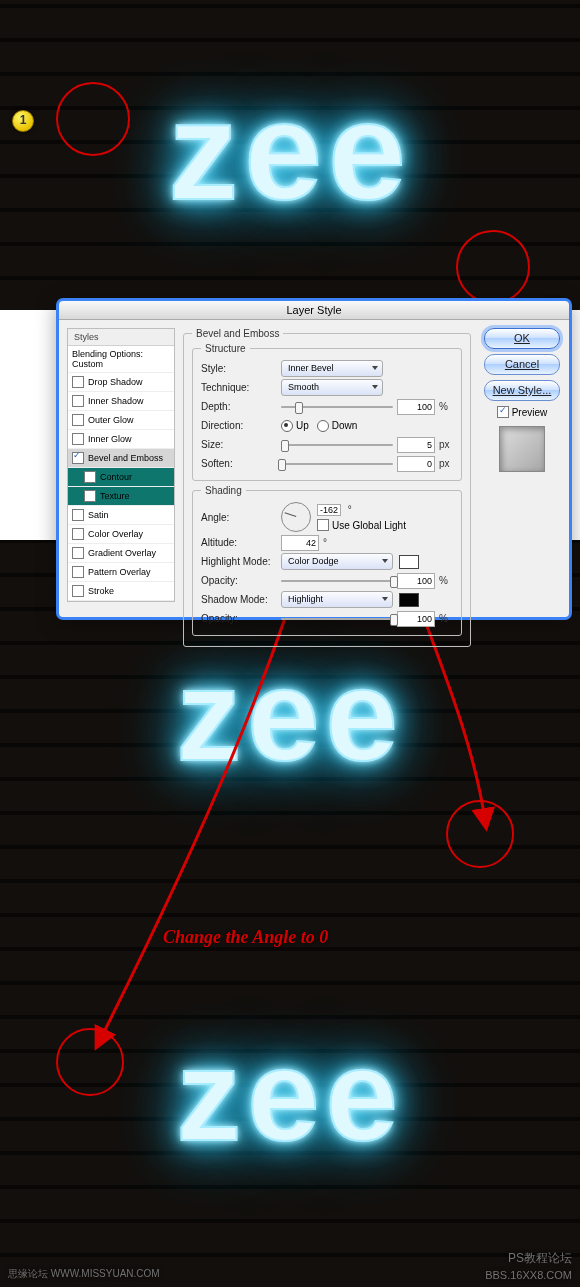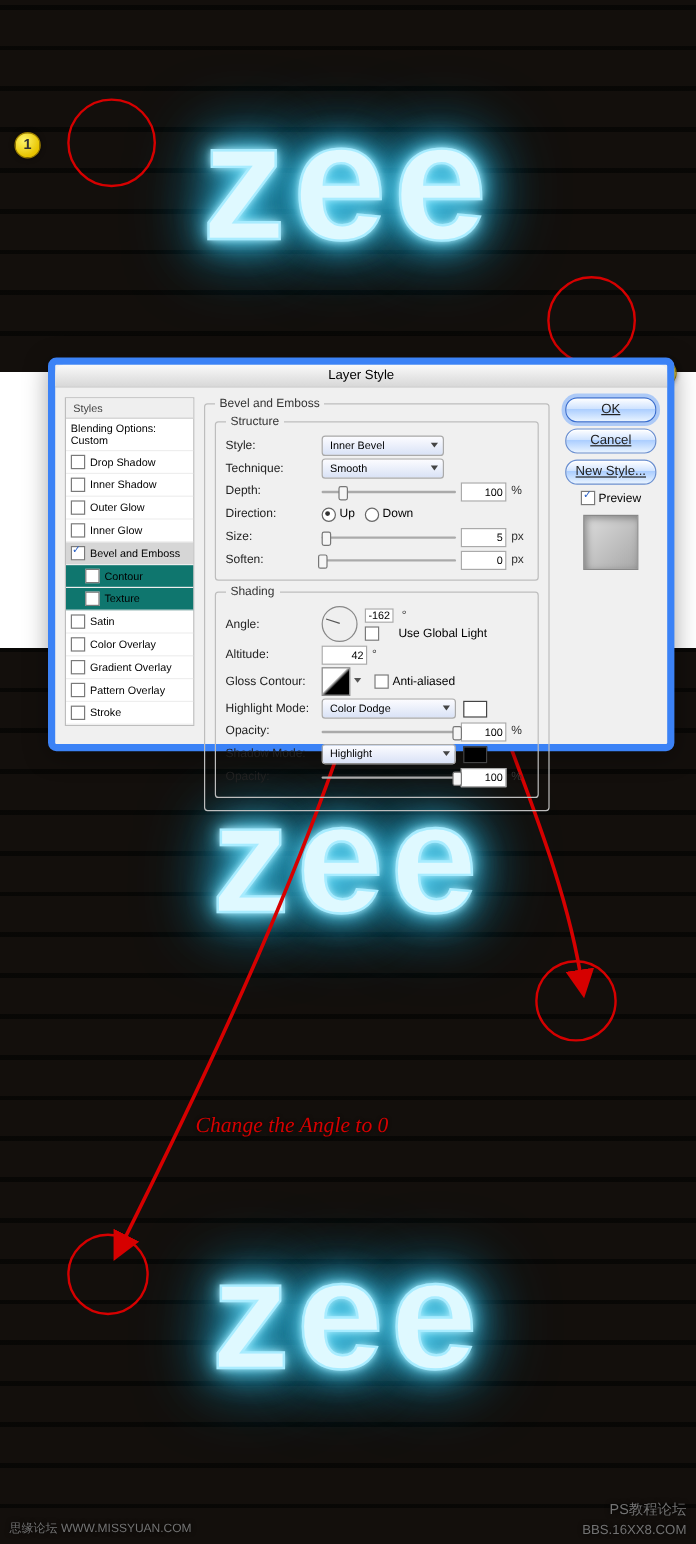--- a/index.html
+++ b/index.html
@@ -82,37 +82,37 @@
     text-align: center;
     line-height: 19px;
     box-shadow: 0 0 4px rgba(0,0,0,0.5);
   }
   .redtext {
     position: absolute;
     color: #d60000;
     font-family: "Comic Sans MS", cursive;
     font-size: 18px;
     font-style: italic;
-    font-weight: 400;
+    font-weight: 700;
     text-shadow: 0 0 3px rgba(0,0,0,0.7);
   }
   .arrow {
     position: absolute;
     pointer-events: none;
   }
 
   
   .dialog {
     position: absolute;
     top: 298px;
-    left: 40px;
+    left: 56px;
     width: 510px;
     height: 316px;
     background: #f0f0f0;
-    border: 6px solid #3b82f6;
+    border: 3px solid #3b82f6;
     border-radius: 7px;
     box-shadow: 0 4px 20px rgba(0,0,0,0.35);
     font-size: 10px;
     color: #000;
   }
   .titlebar {
     height: 18px;
     line-height: 18px;
     text-align: center;
     background: linear-gradient(#f9f9f9,#d8d8d8);
@@ -438,37 +438,30 @@
           <fieldset>
             <legend>Shading</legend>
             <div class="row" style="height:30px;">
               <span class="lbl">Angle:</span>
               <span class="angle-wheel"></span>
               <div>
                 <div>
                   <span class="valbox">-162</span>
                   <span class="unit">°</span>
                 </div>
-                <div style="margin-top:2px;display:flex;align-items:center;gap:16px;">
+                <div style="margin-top:2px;display:flex;align-items:center;gap:3px;">
                   <span class="cbx"></span>
                   <span>Use Global Light</span>
                 </div>
               </div>
             </div>
             <div class="row">
               <span class="lbl">Altitude:</span>
               <span class="valbox">42</span>
               <span class="unit">°</span>
-            </div>
-            <div class="row" style="height:24px;">
-              <span class="lbl">Gloss Contour:</span>
-              <span class="glossthumb"></span>
-              <span style="width:14px;"></span>
-              <span class="cbx"></span>
-              <span style="margin-left:3px;">Anti-aliased</span>
             </div>
             <div class="row">
               <span class="lbl">Highlight Mode:</span>
               <span class="sel" style="min-width:90px;">Color Dodge</span>
               <span class="swatch" style="background:#fff;"></span>
             </div>
             <div class="row">
               <span class="lbl">Opacity:</span>
               <div class="slider">
                   <div class="track"></div>

